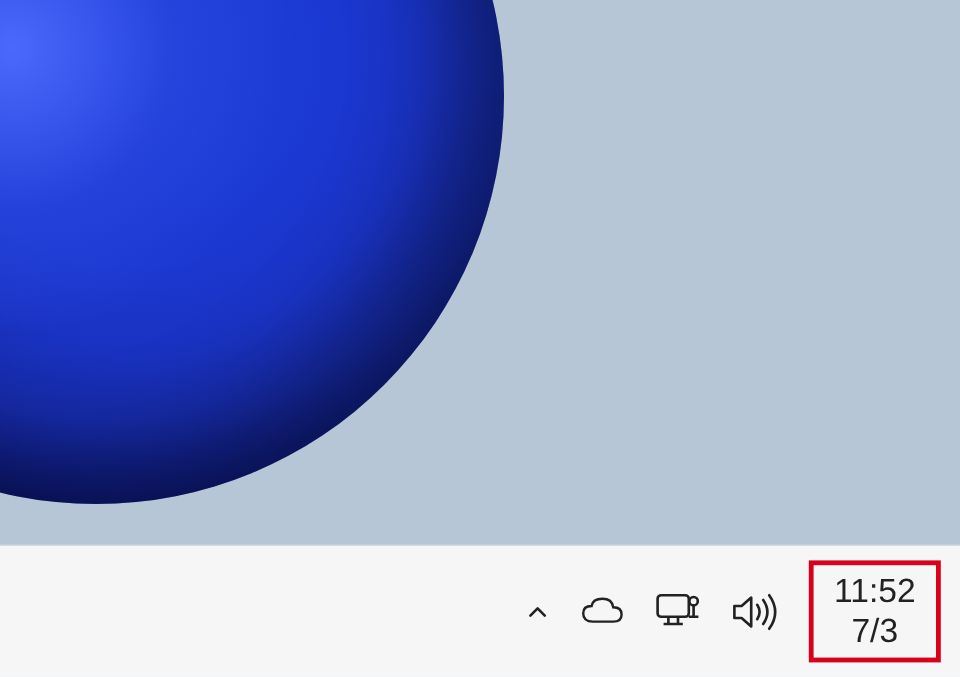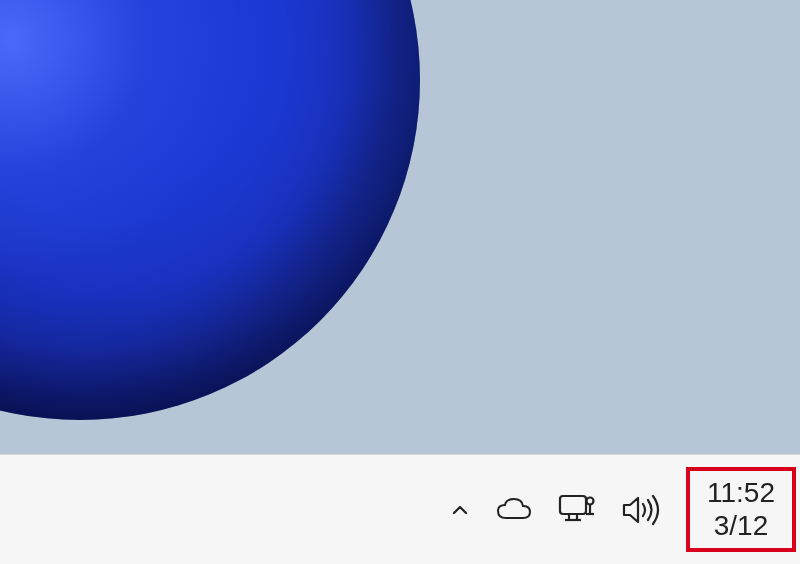--- a/index.html
+++ b/index.html
@@ -53,21 +53,21 @@
       border-radius: 50%;
     }
     .taskbar {
       width: 100%;
       height: 110px;
       background: #f6f6f6;
       border-top: 1px solid #d8d8d8;
       display: flex;
       justify-content: flex-end;
       align-items: center;
-      padding-right: 4px;
+      padding-right: 16px;
       gap: 22px;
     }
     .tray-item {
       display: flex;
       align-items: center;
       justify-content: center;
       color: #222;
       cursor: pointer;
     }
     .clock-box {
@@ -119,16 +119,16 @@
     <svg width="44" height="34" viewBox="0 0 44 34" fill="none" stroke="#222" stroke-width="2.2" stroke-linejoin="round" stroke-linecap="round">
       <path d="M4 12 L10 12 L18 5 L18 29 L10 22 L4 22 Z"></path>
       <path d="M23 11 Q27 17 23 23"></path>
       <path d="M28 7 Q35 17 28 27"></path>
       <path d="M33 3 Q43 17 33 31"></path>
     </svg>
   </div>
 
   <div class="clock-box">
     <div>11:52</div>
-    <div>3/12</div>
+    <div>7/3</div>
   </div>
 
 </div>
 
 </body></html>

